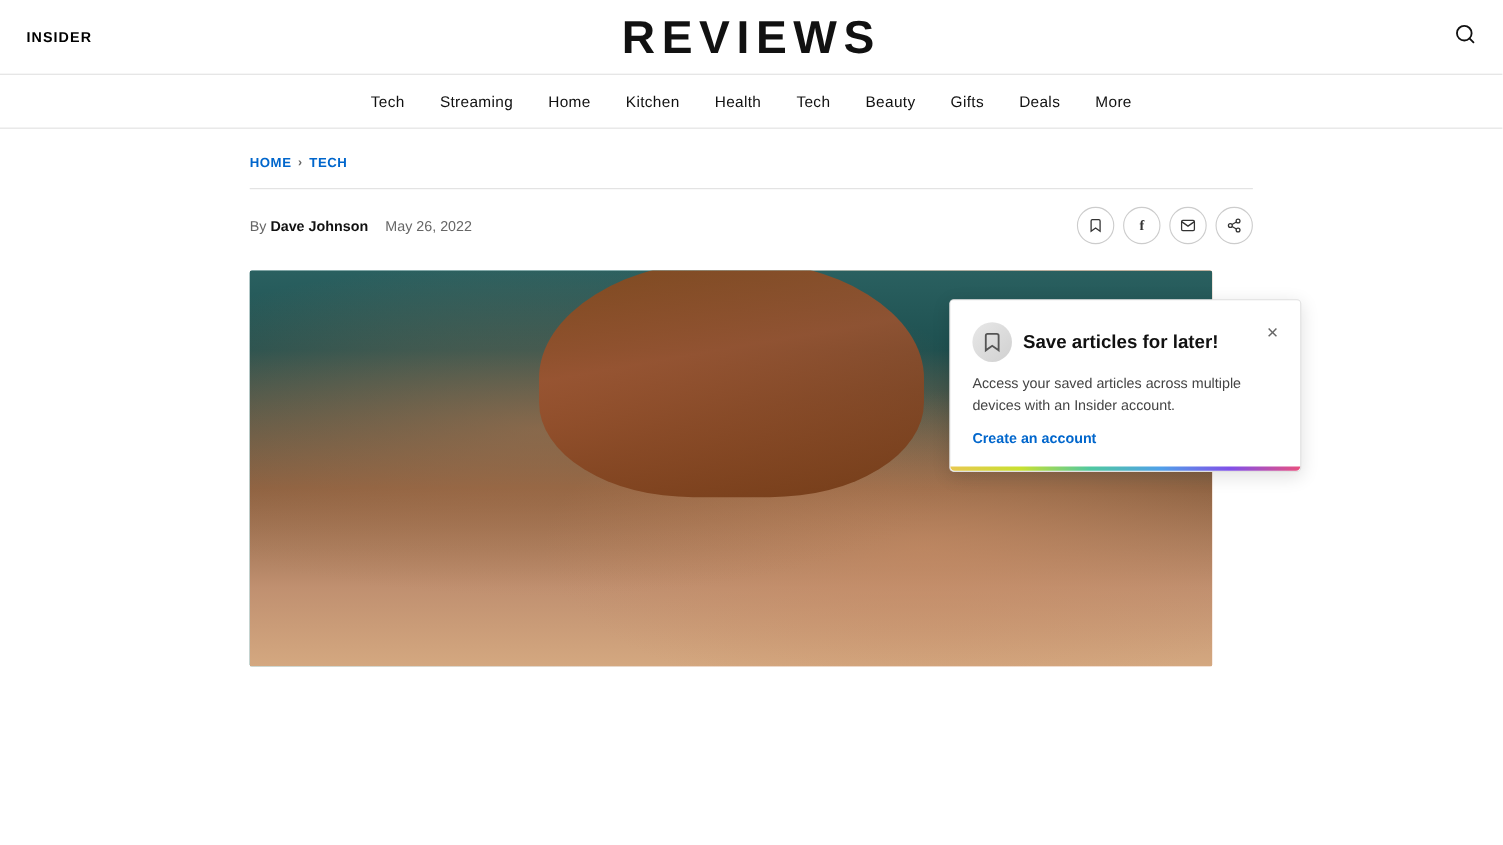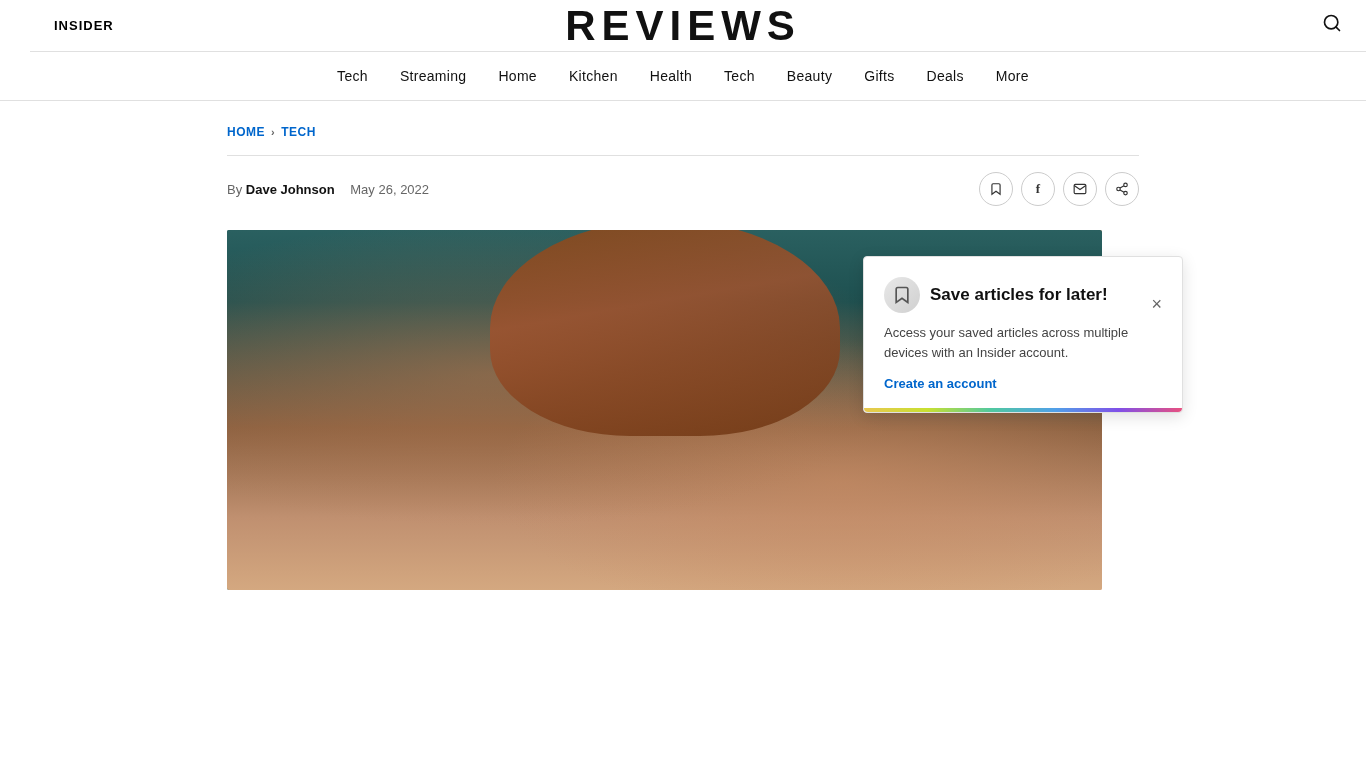--- a/index.html
+++ b/index.html
@@ -4,23 +4,22 @@
   <style>
     * { margin: 0; padding: 0; box-sizing: border-box; }
     body { font-family: -apple-system, BlinkMacSystemFont, 'Segoe UI', Arial, sans-serif; background: #fff; color: #222; overflow-x: hidden; }
 
     
     .header {
       display: flex;
       align-items: center;
       justify-content: space-between;
       padding: 0 24px;
-      height: 52px;
+      height: 68px;
       border-bottom: 1px solid #e0e0e0;
-      margin-left: 30px;
     }
     .header-logo {
       font-size: 13px;
       font-weight: 700;
       letter-spacing: 1px;
       color: #000;
       text-transform: uppercase;
     }
     .header-title {
       font-size: 42px;
@@ -185,21 +184,21 @@
       width: 320px;
       background: #fff;
       border: 1px solid #e0e0e0;
       border-radius: 4px;
       box-shadow: 0 4px 16px rgba(0,0,0,0.12);
       padding: 20px;
       z-index: 100;
     }
     .save-popup-header {
       display: flex;
-      align-items: flex-end;
+      align-items: flex-start;
       justify-content: space-between;
       margin-bottom: 10px;
     }
     .save-popup-icon-title {
       display: flex;
       align-items: center;
       gap: 10px;
     }
     .save-popup-icon {
       width: 36px;

